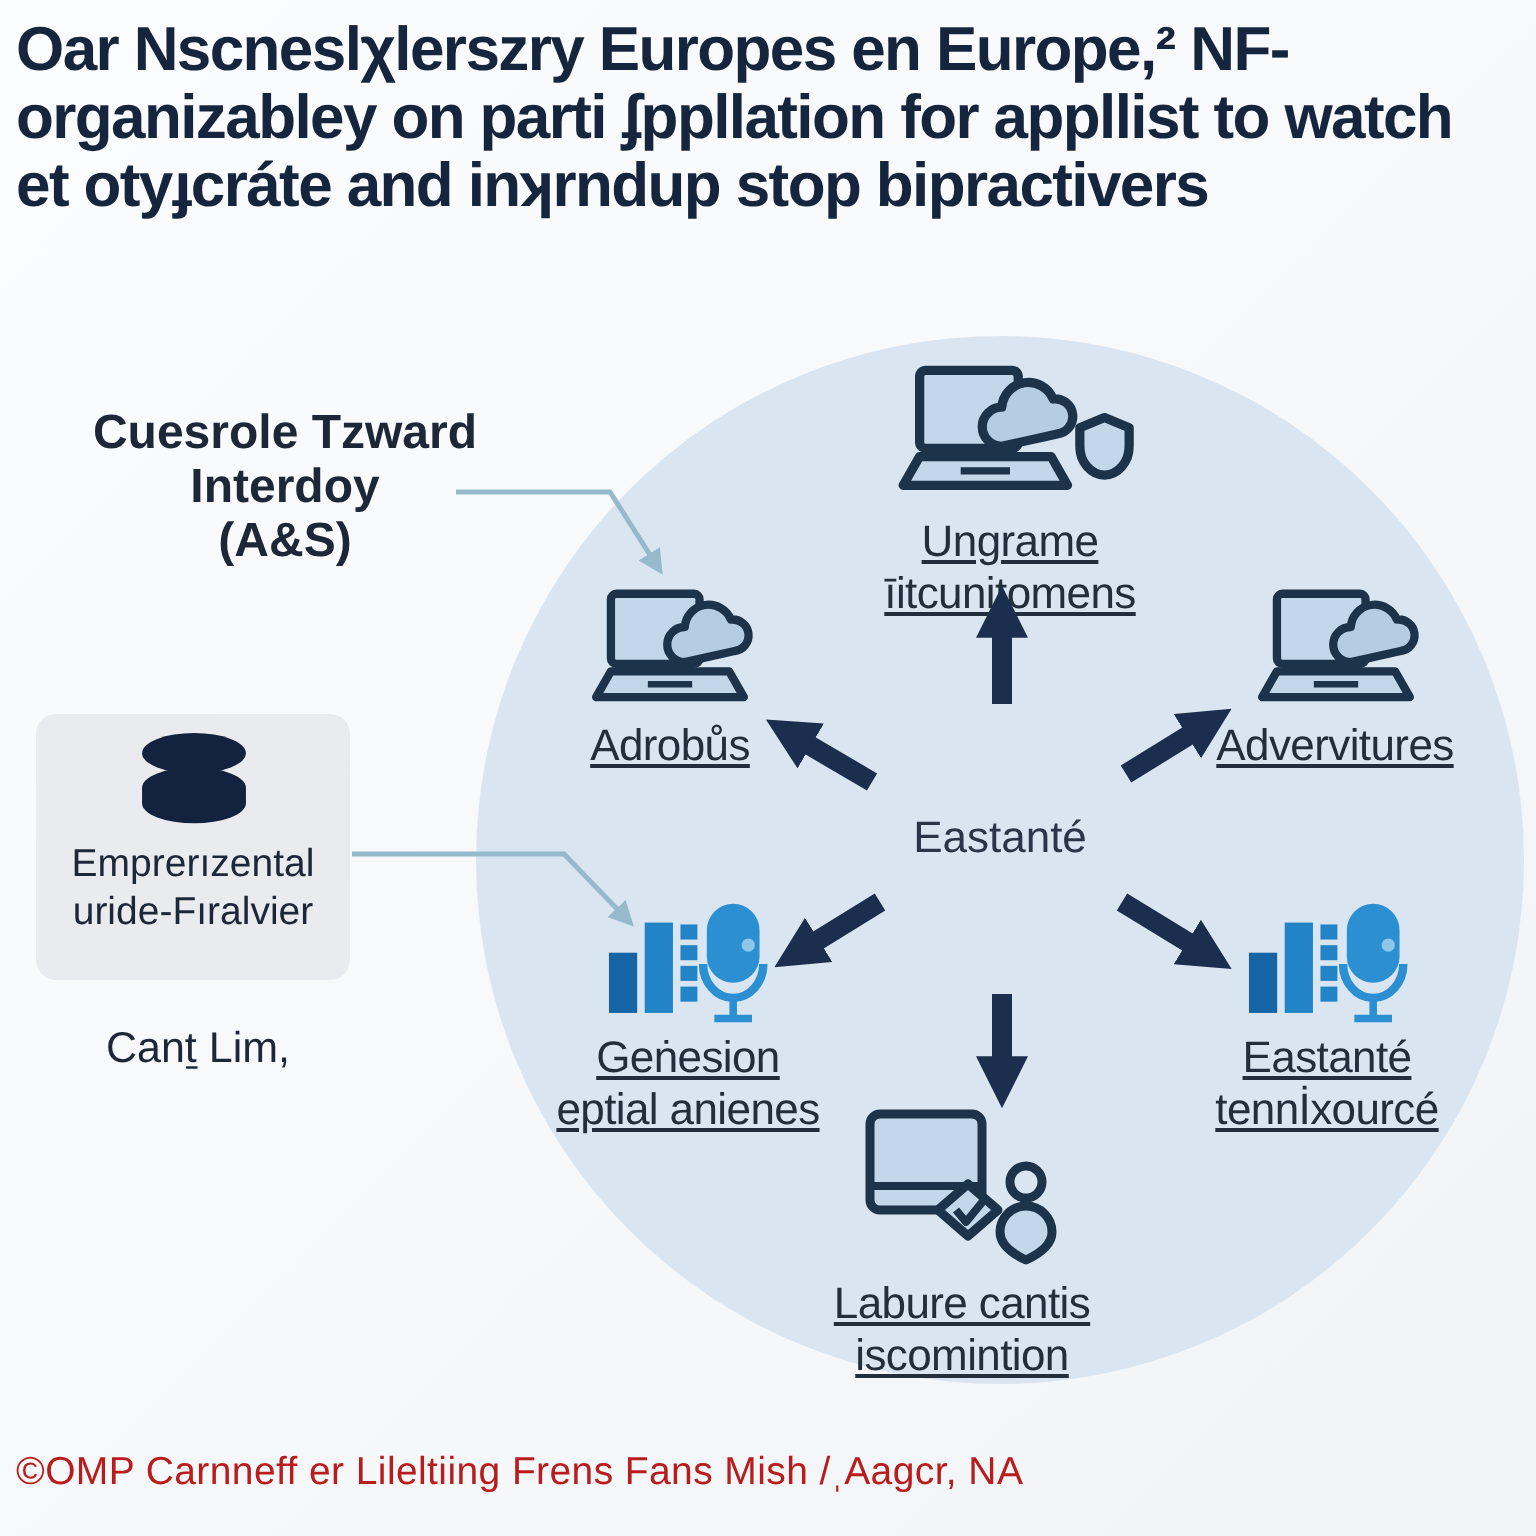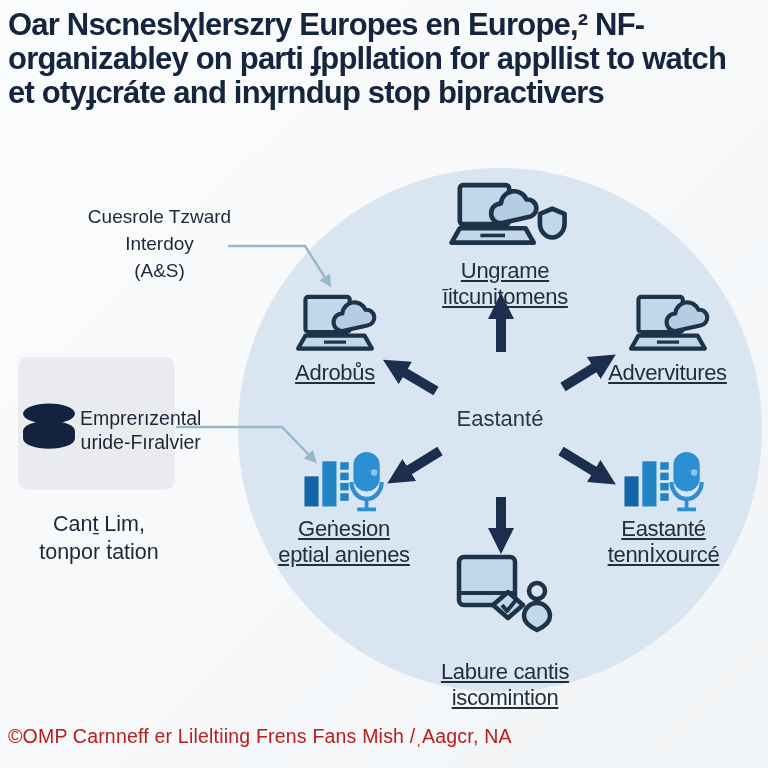--- a/index.html
+++ b/index.html
@@ -11,36 +11,36 @@
   }
   .abs{position:absolute;}
   
   .title{left:8px;top:8px;width:740px;color:#16253e;font-weight:700;
          font-size:31px;line-height:34px;letter-spacing:-0.8px;}
   
   .circle{left:238px;top:168px;width:524px;height:524px;border-radius:50%;
           background:#d9e6f1;}
   
   .ann{color:#1d2738;text-align:center;}
-  .ann-top{left:52px;top:203px;width:215px;font-size:19px;line-height:27px;font-weight:400;}
+  .ann-top{left:35px;top:203px;width:215px;font-size:24px;line-height:27px;font-weight:700;}
   .graybox{left:18px;top:357px;width:157px;height:133px;background:#e9ebee;
-           border-radius:10px;display:flex;flex-direction:row;align-items:center;
+           border-radius:10px;display:flex;flex-direction:column;align-items:center;
            padding-top:9px;box-sizing:border-box;}
   .graybox .txt{color:#1d2738;font-size:19.5px;line-height:24px;text-align:center;font-weight:500;margin-top:4px;}
   .ann-bottom{left:14px;top:510px;width:170px;font-size:21.5px;line-height:28px;font-weight:400;}
   
   .node{position:absolute;display:flex;flex-direction:column;align-items:center;
         text-align:center;color:#232e3d;font-size:22px;line-height:26px;letter-spacing:-0.3px;}
   .node .lbl{margin-top:2px;text-decoration:underline;}
   .node-top{left:400px;top:180px;width:210px;}
   .node-left{left:255px;top:293px;width:160px;}
   .node-right{left:585px;top:293px;width:165px;}
   .node-bl{left:260px;top:450px;width:168px;}
   .node-br{left:576px;top:450px;width:175px;}
-  .node-bottom{left:413px;top:553px;width:184px;gap:20px;}
+  .node-bottom{left:389px;top:553px;width:184px;}
   .center-label{left:400px;top:406px;width:200px;text-align:center;
                 color:#2a3547;font-size:22px;}
   
   .footer{left:8px;top:725px;color:#b91c1c;font-size:19.5px;letter-spacing:0.2px;}
   svg{display:block;}
   .arrows{left:0;top:0;pointer-events:none;}
 </style>
 </head>
 <body>
 
@@ -68,21 +68,20 @@
     </svg>
   </span>
   <div class="txt">
     <div>Emprerızental</div>
     <div>uride-Fıralvier</div>
   </div>
 </div>
 
 <div class="abs ann ann-bottom">
   <div>Canṯ Lim,</div>
-  <div>tonpor ṫation</div>
 </div>
 
 <div class="abs center-label">Eastanté</div>
 
 <div class="node node-top">
   <span>
     <svg width="128" height="76" viewBox="0 0 124 74">
       <g stroke="#1d3349" stroke-width="4.5" stroke-linejoin="round">
         <rect x="18" y="5" width="48" height="38" rx="3" fill="#c3d7ea"></rect>
         <path d="M10 61 L90 61 L82 47 L18 47 Z" fill="#c3d7ea"></path>

